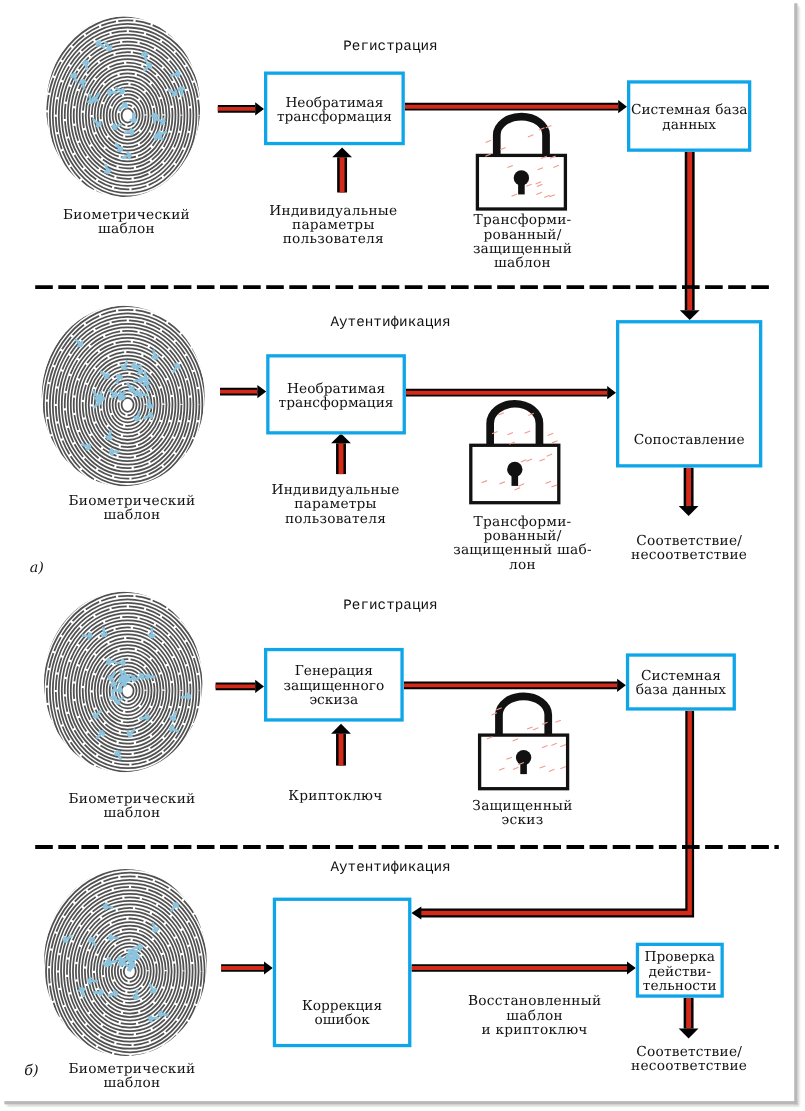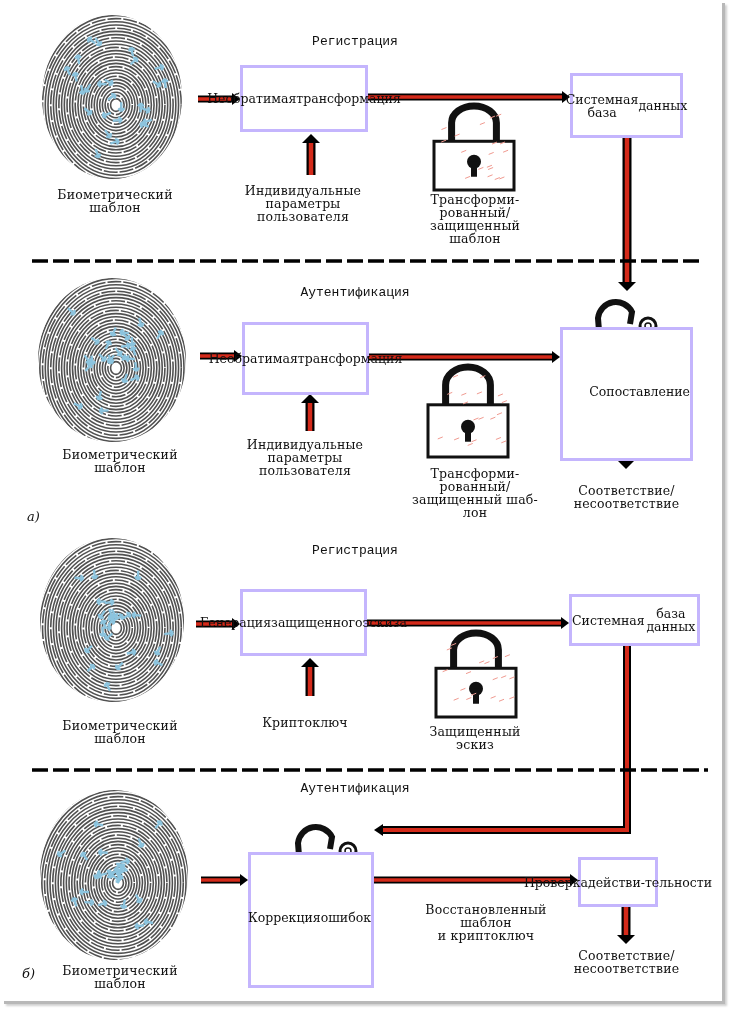--- a/index.html
+++ b/index.html
@@ -3,24 +3,24 @@
 <meta charset="utf-8">
 <style>
   html, body { margin:0; padding:0; background:#ffffff; }
   body { width:732px; height:1010px; position:relative; overflow:hidden;
          font-family:"DejaVu Serif", serif; color:#111; }
   .page { position:absolute; left:4px; top:3px; width:718px; height:998px;
           background:#fff; border-right:3px solid #b8b8b8; border-bottom:3px solid #b8b8b8;
           box-shadow: 2px 2px 2px #d0d0d0; }
   .label { position:absolute; text-align:center; font-size:12.5px; line-height:13px; letter-spacing:0.2px; }
   .title { position:absolute; font-size:13px; text-align:center;font-family:Liberation Mono, monospace; }
-  .box { position:absolute; border:3px solid #c4b5fd; background:#fff; box-sizing:border-box;
-         display:flex; flex-direction:row; align-items:center; justify-content:center;
+  .box { position:absolute; border:3px solid #0ea5e9; background:#fff; box-sizing:border-box;
+         display:flex; flex-direction:column; align-items:center; justify-content:center;
          text-align:center; font-size:12.5px; line-height:13px; }
-  .box.col { justify-content:flex-end; padding-bottom:6px;margin-top:36px; }
+  .box.col { justify-content:flex-end; padding-bottom:16px; }
   .sub { position:absolute; font-style:italic; font-size:13px; }
   svg.layer { position:absolute; left:0; top:0; }
 </style>
 </head>
 <body>
 
 <div class="page"></div>
 
 <svg class="layer" width="732" height="1010">
   <defs>
@@ -564,21 +564,21 @@
 <div class="label" style="left:45px;top:719px;width:150px;">
   <div>Биометрический</div>
   <div>шаблон</div>
 </div>
 <div class="box" style="left:240px;top:589px;width:127px;height:67px;">
   <div>Генерация</div>
   <div>защищенного</div>
   <div>эскиза</div>
 </div>
 <div class="label" style="left:245px;top:716px;width:120px;">Криптоключ</div>
-<div class="box" style="left:569px;top:594px;width:131px;height:52px;">
+<div class="box" style="left:569px;top:594px;width:100px;height:52px;">
   <div>Системная</div>
   <div>база данных</div>
 </div>
 <div class="label" style="left:415px;top:725px;width:120px;">
   <div>Защищенный</div>
   <div>эскиз</div>
 </div>
 
 <div class="title" style="left:290px;top:781px;width:130px;">Аутентификация</div>
 <div class="label" style="left:45px;top:964px;width:150px;">

